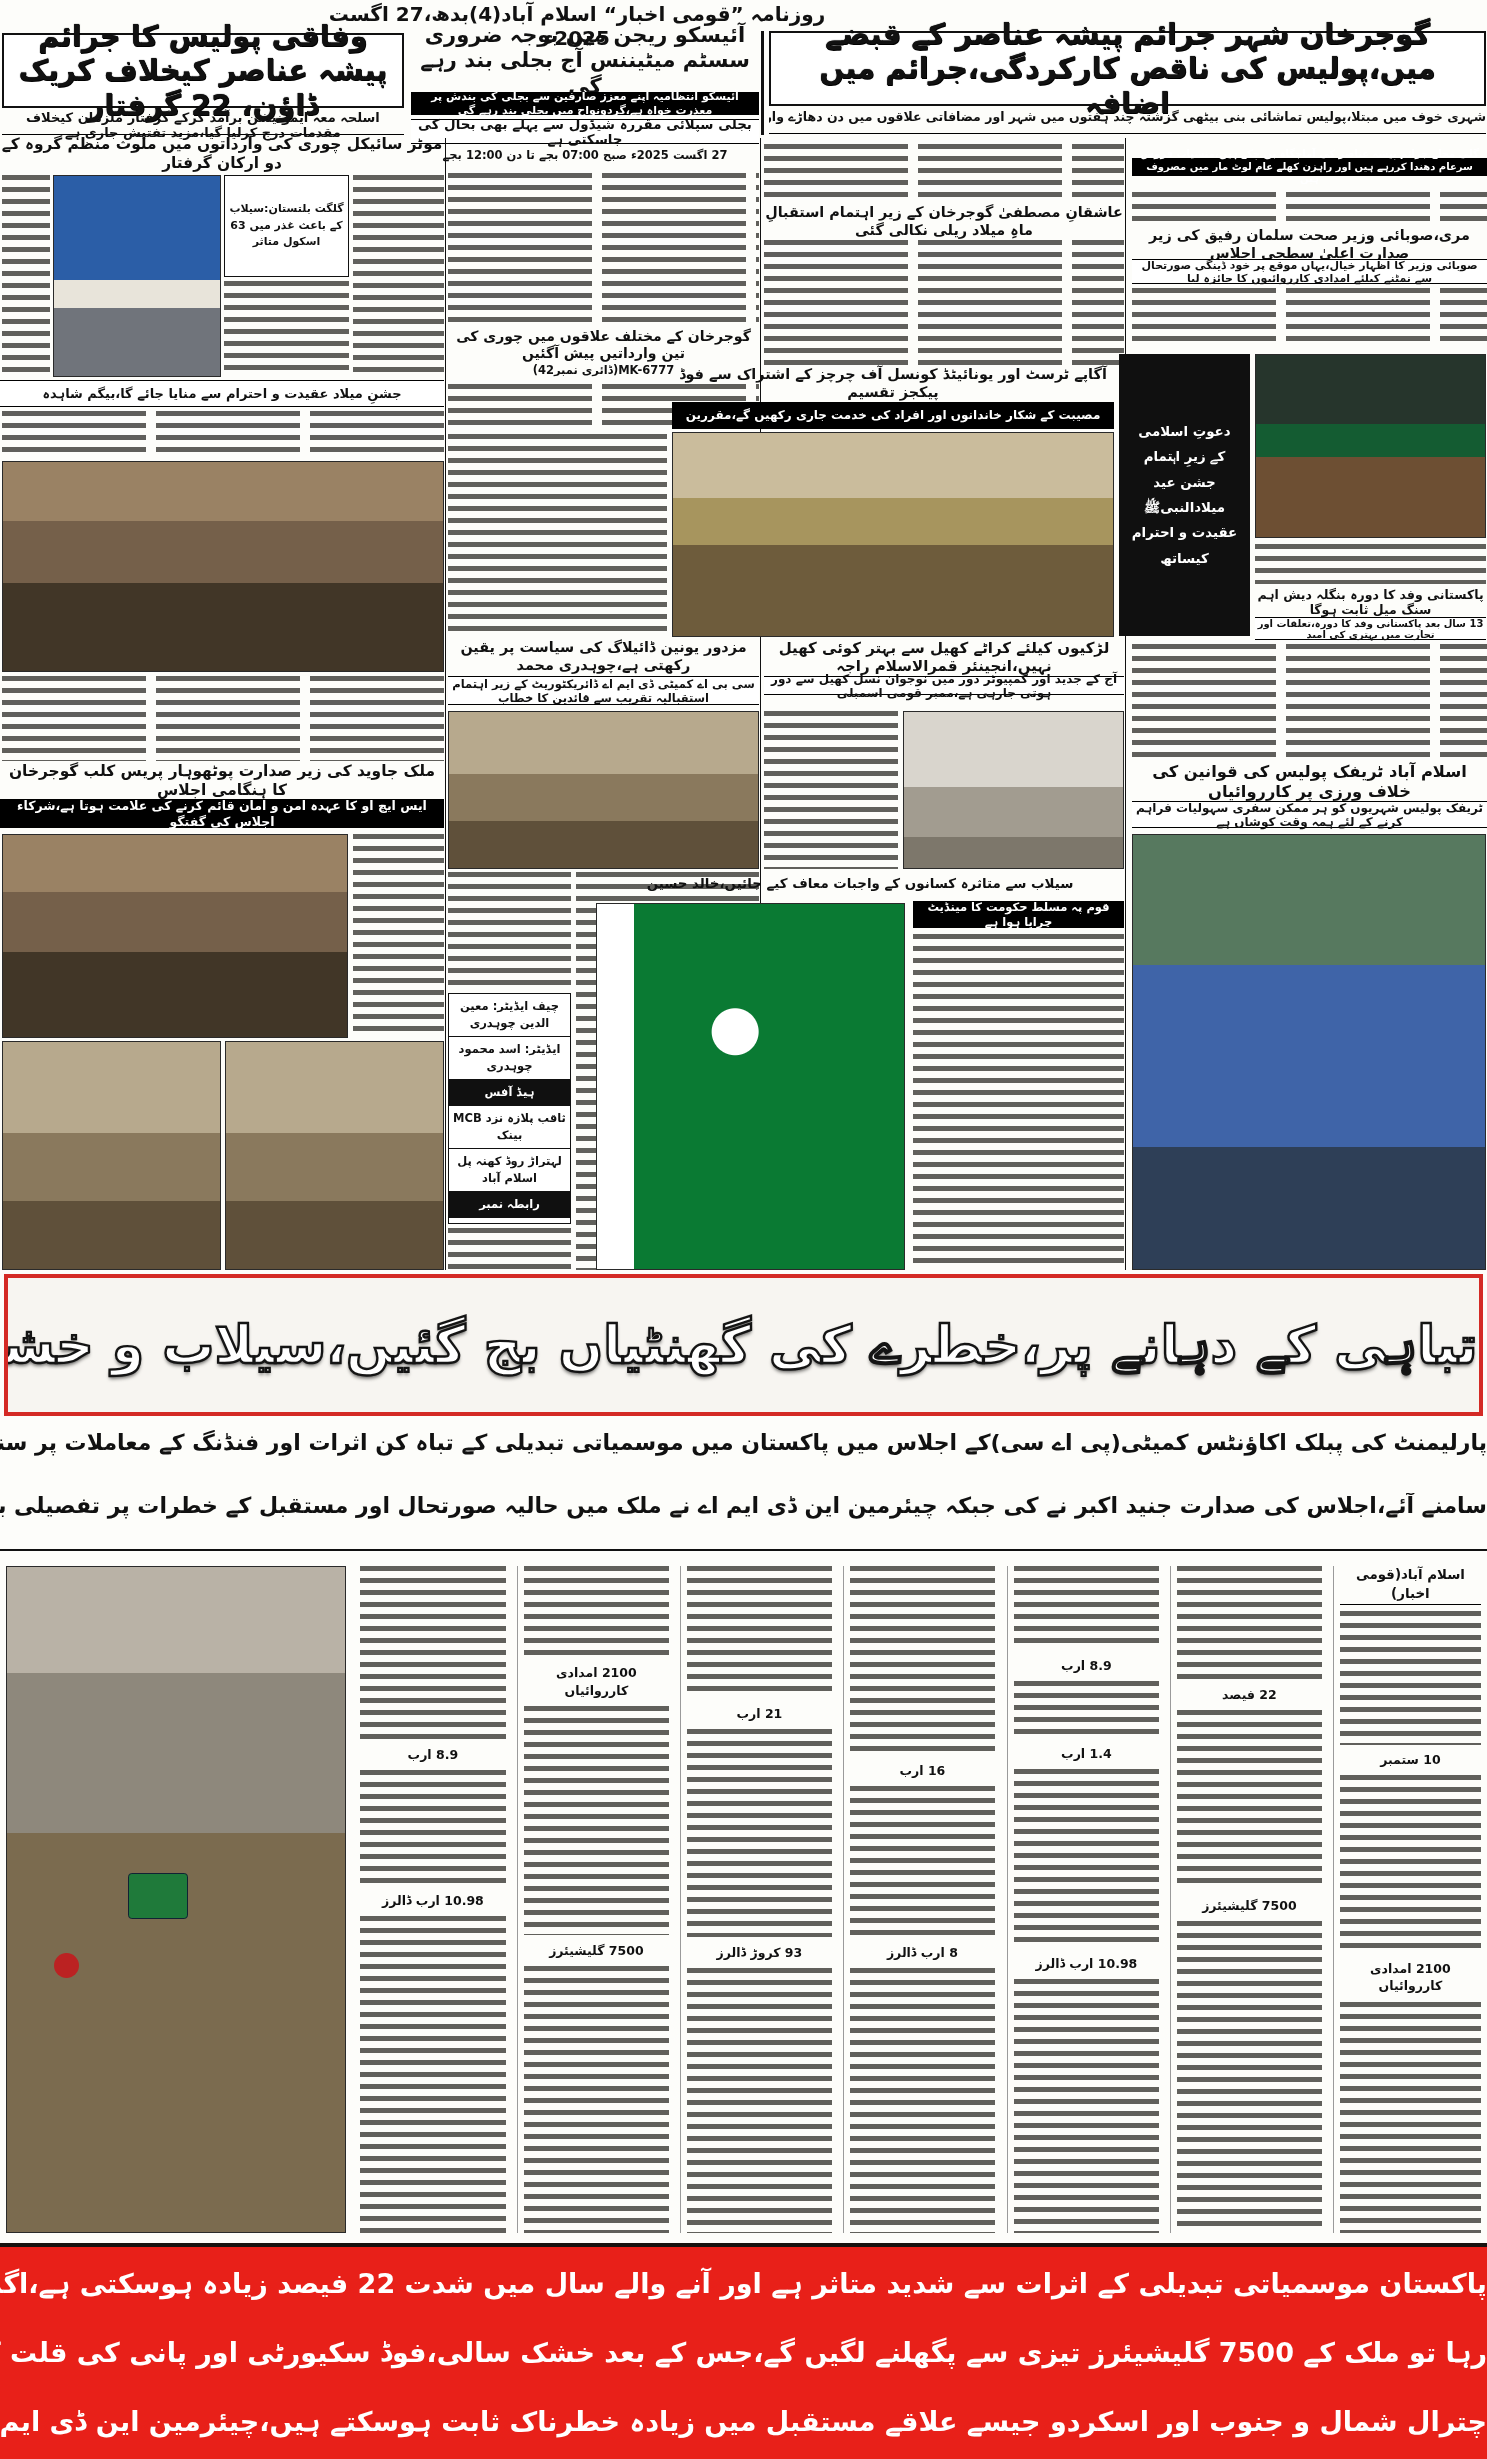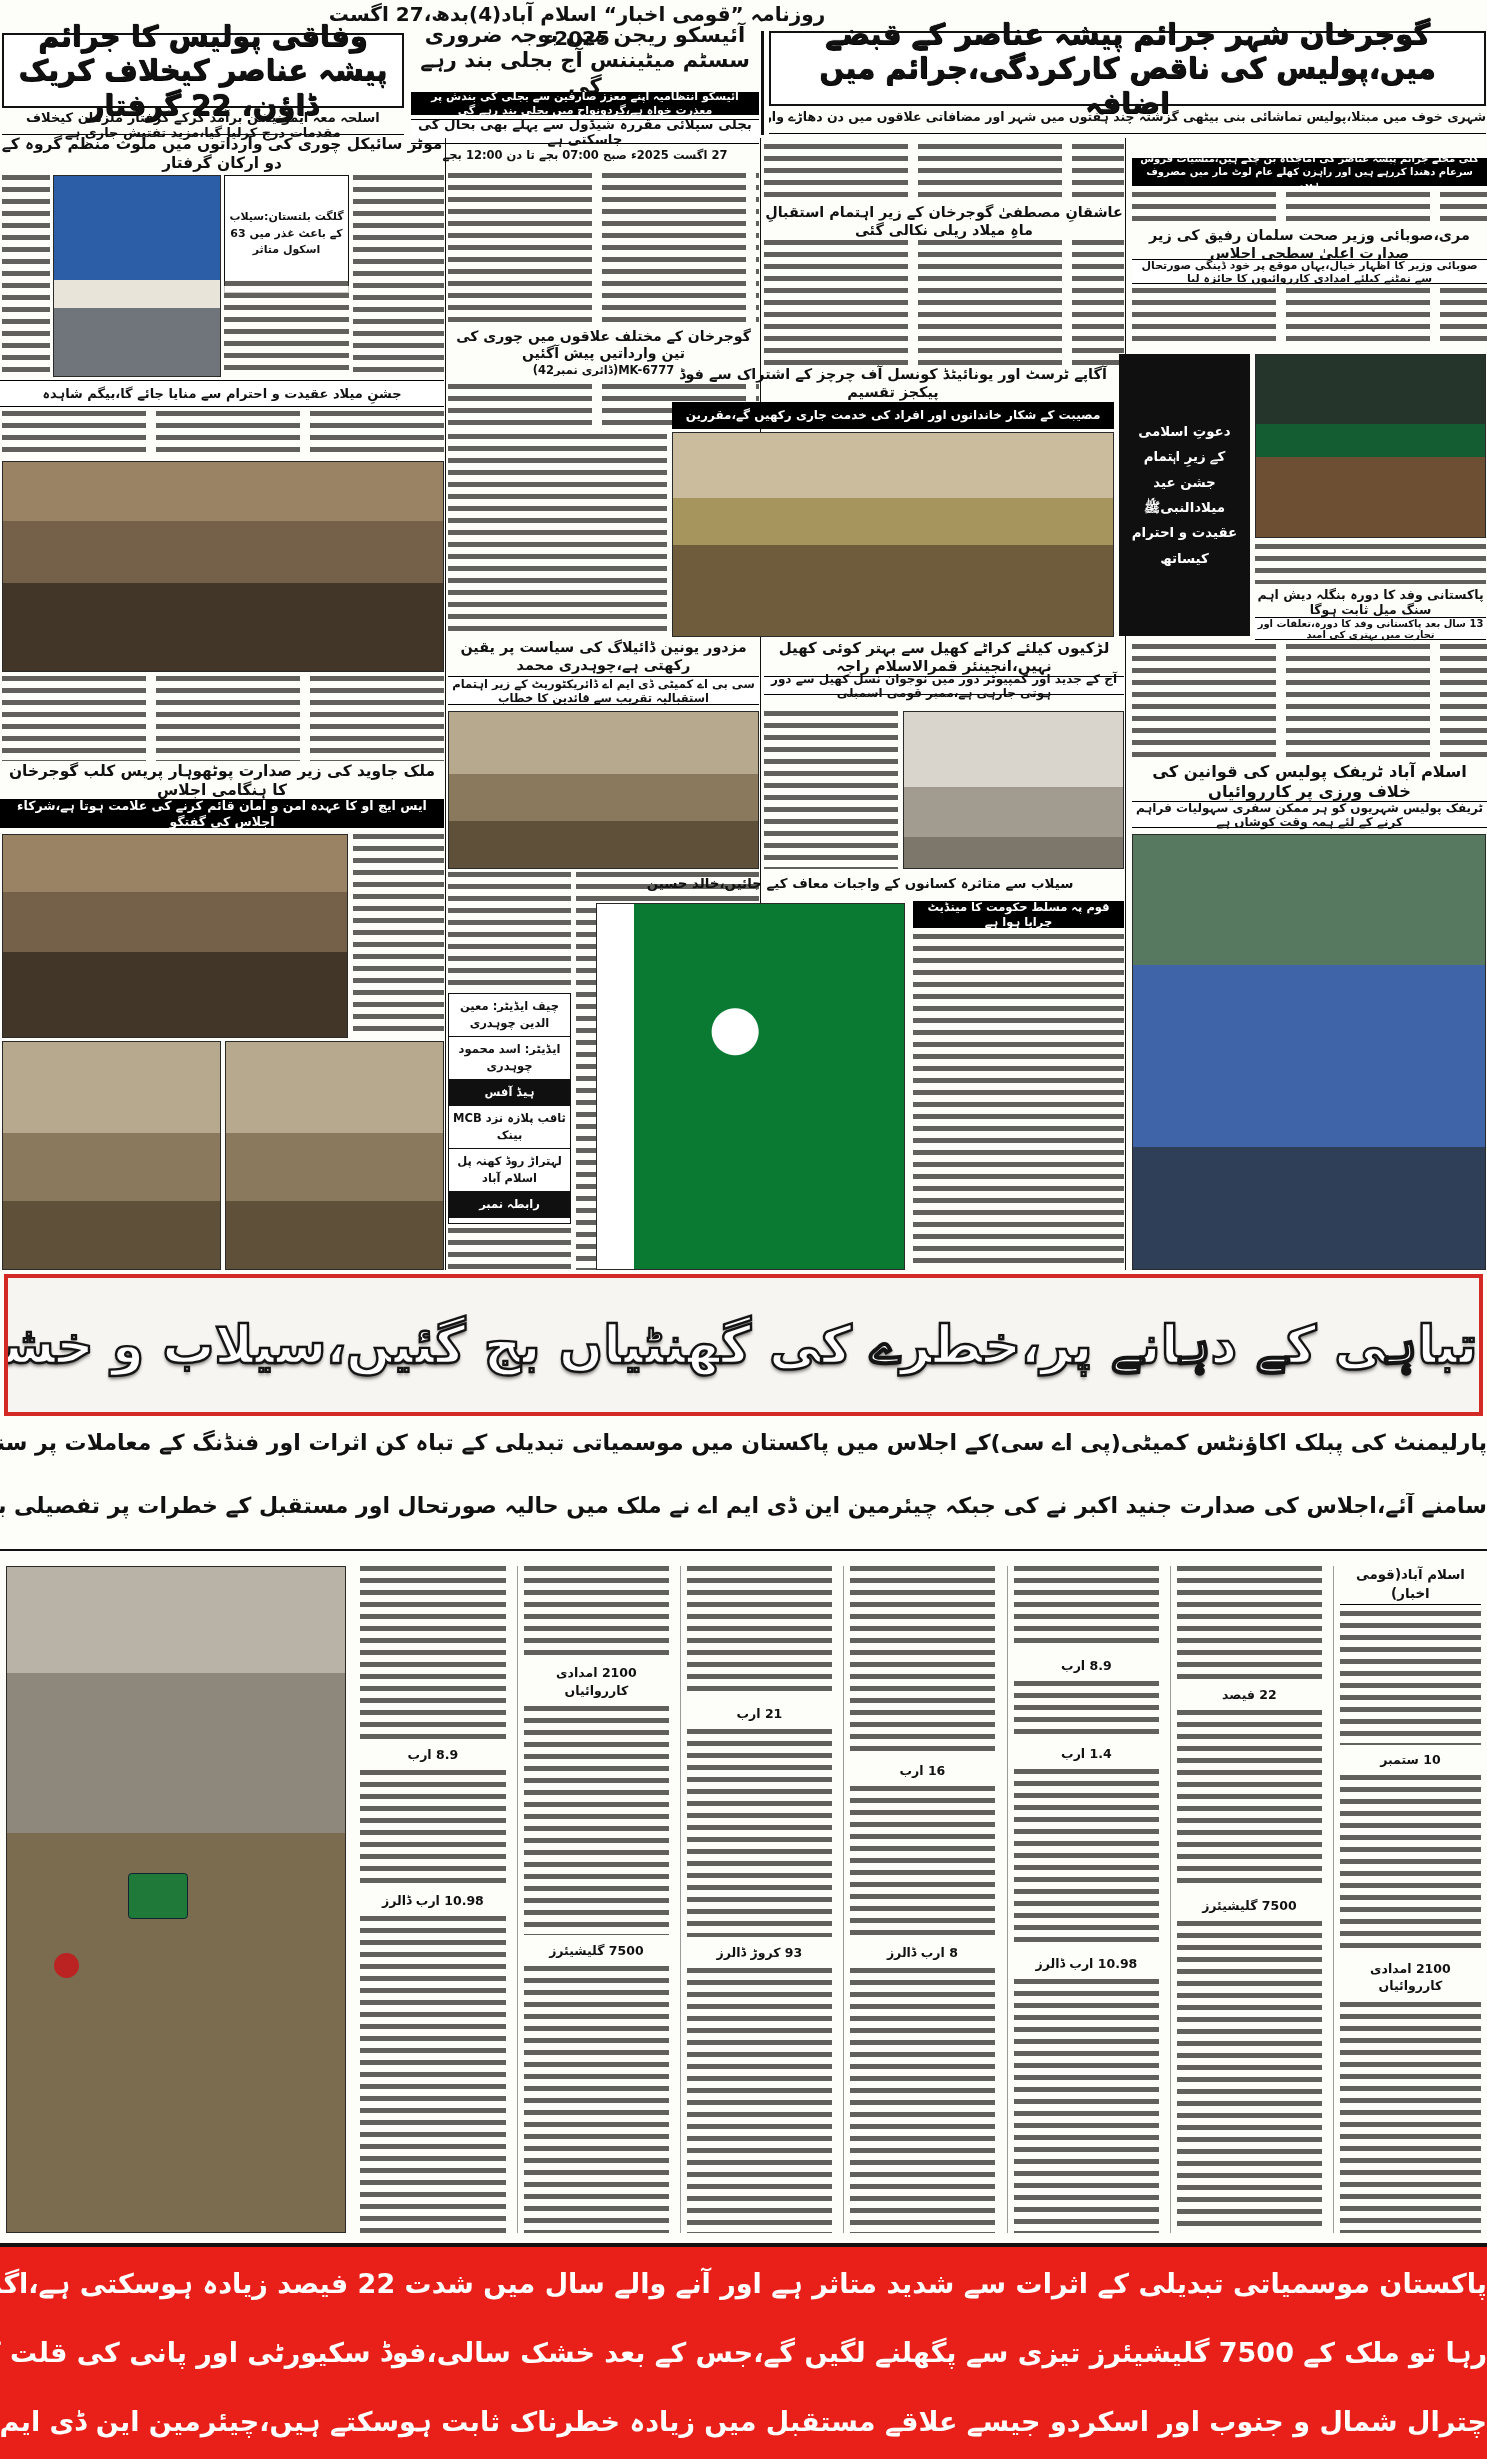--- a/index.html
+++ b/index.html
@@ -69,21 +69,21 @@
   <div class="abs ruled" style="left:411px;top:119px;width:348px;height:25px;font-size:13.4px;">بجلی سپلائی مقررہ شیڈول سے پہلے بھی بحال کی جاسکتی ہے</div>
   <div class="abs small-ref" style="left:411px;top:148px;width:348px;height:19px;">27 اگست 2025ء صبح 07:00 بجے تا دن 12:00 بجے</div>
 
   <div class="abs divider-v" style="left:761px;top:31px;width:2.9px;height:104px;"></div>
   <div class="abs callig-box" style="left:769px;top:31px;width:717px;height:75px;font-size:29px;">گوجرخان شہر جرائم پیشہ عناصر کے قبضے میں،پولیس کی ناقص کارکردگی،جرائم میں اضافہ</div>
   <div class="abs" style="left:769px;top:109px;width:717px;height:25px;text-align:center;font-weight:bold;font-size:12.5px;border-bottom:1.9px solid #000;white-space:nowrap;overflow:hidden;">شہری خوف میں مبتلا،پولیس تماشائی بنی بیٹھی گزشتہ چند ہفتوں میں شہر اور مضافاتی علاقوں میں دن دھاڑے وارداتوں نے عوام کا جینا محال کردیا</div>
 
   <div class="abs headline" style="left:0px;top:138px;width:444px;height:31px;font-size:15.4px;">موٹر سائیکل چوری کی وارداتوں میں ملوث منظم گروہ کے دو ارکان گرفتار</div>
   <div class="abs fill nocols" style="left:1.9px;top:175px;width:48px;height:202px;"></div>
   <div class="abs photo ph-police" style="left:53px;top:175px;width:168px;height:202px;"></div>
-  <div class="abs contact-box" style="left:224px;top:175px;width:125px;height:118px;">
+  <div class="abs contact-box" style="left:224px;top:175px;width:125px;height:102px;">
     <div class="contact-row" style="border-bottom:none;font-size:11px;height:100%;display:flex;align-items:center;justify-content:center;">گلگت بلتستان:سیلاب کے باعث غذر میں 63 اسکول متاثر</div>
   </div>
   <div class="abs fill nocols" style="left:224px;top:281px;width:125px;height:96px;"></div>
   <div class="abs fill nocols" style="left:353px;top:175px;width:91px;height:202px;"></div>
   <div class="abs ruled" style="left:0px;top:380px;width:444px;height:27px;font-size:13px;">جشنِ میلاد عقیدت و احترام سے منایا جائے گا،بیگم شاہدہ</div>
   <div class="abs fill" style="left:1.9px;top:411px;width:442px;height:46px;"></div>
   <div class="abs photo ph-room" style="left:1.9px;top:461px;width:442px;height:211px;"></div>
   <div class="abs fill" style="left:1.9px;top:676px;width:442px;height:85px;"></div>
   <div class="abs headline" style="left:0px;top:765px;width:444px;height:31px;font-size:15.4px;">ملک جاوید کی زیر صدارت پوٹھوہار پریس کلب گوجرخان کا ہنگامی اجلاس</div>
   <div class="abs blackstrip" style="left:0px;top:799px;width:444px;height:29px;font-size:12.5px;">ایس ایچ او کا عہدہ امن و امان قائم کرنے کی علامت ہوتا ہے،شرکاء اجلاس کی گفتگو</div>
@@ -126,21 +126,21 @@
   <div class="abs headline" style="left:764px;top:640px;width:360px;height:33px;font-size:15px;">لڑکیوں کیلئے کراٹے کھیل سے بہتر کوئی کھیل نہیں،انجینئر قمرالاسلام راجہ</div>
   <div class="abs ruled" style="left:764px;top:676px;width:360px;height:19px;font-size:12px;">آج کے جدید اور کمپیوٹر دور میں نوجوان نسل کھیل سے دور ہوتی جارہی ہے،ممبر قومی اسمبلی</div>
   <div class="abs fill nocols" style="left:764px;top:711px;width:134px;height:158px;"></div>
   <div class="abs photo ph-karate" style="left:903px;top:711px;width:221px;height:158px;"></div>
   <div class="abs headline" style="left:596px;top:872px;width:528px;height:25px;font-size:13.4px;">سیلاب سے متاثرہ کسانوں کے واجبات معاف کیے جائیں،خالد حسین</div>
   <div class="abs blackstrip" style="left:913px;top:901px;width:211px;height:27px;font-size:11.5px;">قوم پہ مسلط حکومت کا مینڈیٹ چرایا ہوا ہے</div>
   <div class="abs photo ph-flag" style="left:596px;top:903px;width:309px;height:367px;"></div>
   <div class="abs fill nocols" style="left:913px;top:934px;width:211px;height:336px;"></div>
 
   <div class="abs divider-v" style="left:1125px;top:138px;width:1.4px;height:1132px;"></div>
-  <div class="abs blackstrip" style="left:1132px;top:158px;width:355px;height:28px;font-size:10px;">گلی محلے جرائم پیشہ عناصر کی آماجگاہ بن چکے ہیں،منشیات فروش سرعام دھندا کررہے ہیں اور راہزن کھلے عام لوٹ مار میں مصروف ہیں</div>
+  <div class="abs blackstrip" style="left:1132px;top:158px;width:355px;height:18px;font-size:10px;">گلی محلے جرائم پیشہ عناصر کی آماجگاہ بن چکے ہیں،منشیات فروش سرعام دھندا کررہے ہیں اور راہزن کھلے عام لوٹ مار میں مصروف ہیں</div>
   <div class="abs fill" style="left:1132px;top:192px;width:355px;height:35px;"></div>
   <div class="abs headline" style="left:1132px;top:231px;width:355px;height:27px;font-size:14.4px;">مری،صوبائی وزیر صحت سلمان رفیق کی زیر صدارت اعلیٰ سطحی اجلاس</div>
   <div class="abs ruled" style="left:1132px;top:259px;width:355px;height:25px;font-size:11px;">صوبائی وزیر کا اظہار خیال،یہاں موقع پر خود ڈینگی صورتحال سے نمٹنے کیلئے امدادی کارروائیوں کا جائزہ لیا</div>
   <div class="abs fill" style="left:1132px;top:288px;width:355px;height:60px;"></div>
   <div class="abs blackbox" style="left:1119px;top:354px;width:131px;height:282px;font-size:13.4px;">دعوتِ اسلامی کے زیرِ اہتمام جشن عید میلادالنبیﷺ عقیدت و احترام کیساتھ</div>
   <div class="abs photo ph-green-table" style="left:1255px;top:354px;width:231px;height:184px;"></div>
   <div class="abs fill nocols" style="left:1255px;top:544px;width:231px;height:40px;"></div>
   <div class="abs headline" style="left:1255px;top:588px;width:231px;height:27px;font-size:12.5px;">پاکستانی وفد کا دورہ بنگلہ دیش اہم سنگ میل ثابت ہوگا</div>
   <div class="abs ruled" style="left:1255px;top:617px;width:231px;height:23px;font-size:10px;">13 سال بعد پاکستانی وفد کا دورہ،تعلقات اور تجارت میں بہتری کی امید</div>
   <div class="abs fill" style="left:1132px;top:644px;width:355px;height:117px;"></div>

